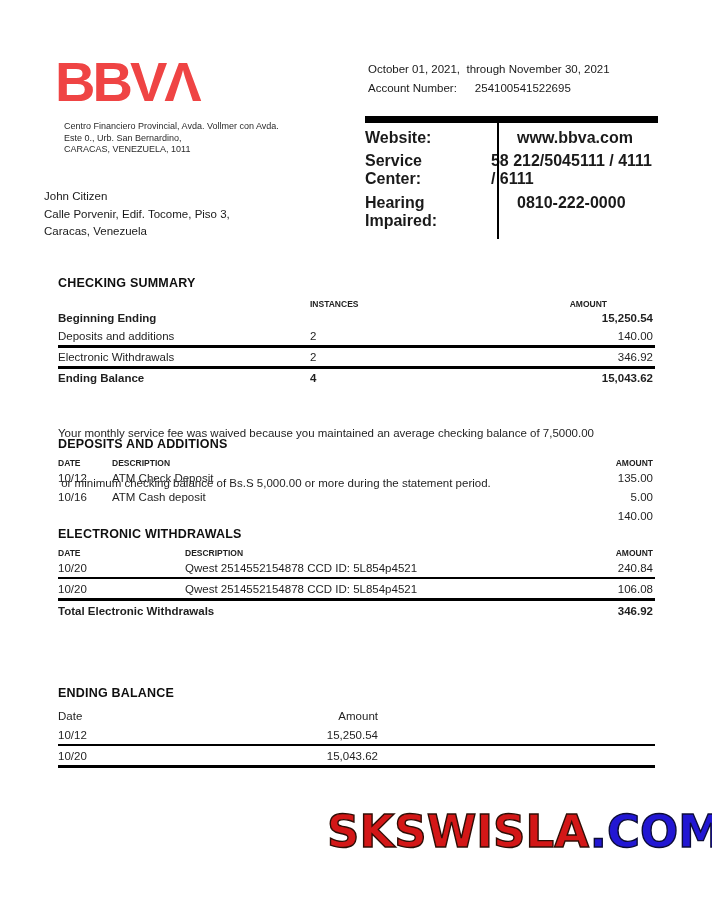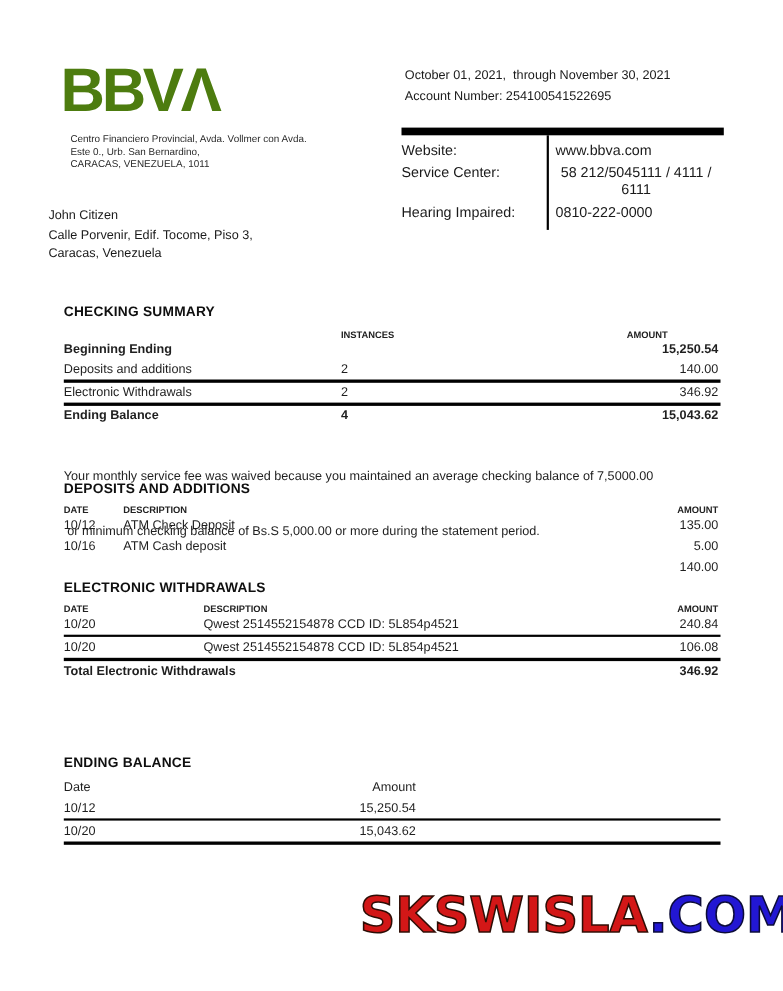--- a/index.html
+++ b/index.html
@@ -3,38 +3,38 @@
 <meta charset="utf-8">
 <style>
   html,body { margin:0; padding:0; background:#ffffff; }
   .page {
     position:relative; width:712px; height:901px; background:#ffffff;
     font-family:"Liberation Sans", sans-serif; color:#1f1f1f; overflow:hidden;
   }
   .abs { position:absolute; }
 
   
-  .logo { left:55px; top:54px; font-size:56px; font-weight:bold; color:#4d7c0f;
+  .logo { left:55px; top:54px; font-size:56px; font-weight:bold; color:#ef4444;
           letter-spacing:-3px; line-height:1; }
   .bank-address { left:64px; top:121px; font-size:9px; line-height:11.5px; color:#2a2a2a; }
   .period { left:368px; top:63px; font-size:11.5px; white-space:pre; color:#1a1a1a; }
   .acct   { left:368px; top:82px; font-size:11.5px; color:#1a1a1a; }
-  .acct .v { margin-left:3px; }
+  .acct .v { margin-left:18px; }
   .customer { left:44px; top:188px; font-size:11.5px; line-height:17.5px; color:#1a1a1a; }
 
   
   .csi { left:365px; top:116px; width:293px; }
   .csi-bar  { height:4px; background:#000; }
   .csi-title { font-size:11.5px; font-weight:bold; letter-spacing:0.2px; padding:2px 3px 2px 3px; color:#000; }
   .csi-bar2 { height:3px; background:#000; }
   .csi-rows { position:relative; padding-bottom:9px; }
   .csi-divider { position:absolute; left:132px; top:0; bottom:0; width:2px; background:#000; }
-  .csi-row { display:flex; font-size:13px; padding-top:5.5px; color:#1a1a1a; }
+  .csi-row { display:flex; font-size:16px; padding-top:5.5px; color:#1a1a1a;font-weight:bold; }
   .csi-label { width:132px; }
-  .csi-value { padding-left:8px;text-align:center; }
+  .csi-value { padding-left:20px; }
 
   
   .section { width:597px; }
   .sec-title { font-size:12.5px; font-weight:bold; letter-spacing:0.2px; color:#0f0f0f; }
   .small-head { font-size:8.5px; font-weight:bold; color:#222; }
   .rule2 { border-bottom:3px solid #000; }
 
   
   .cs { left:58px; top:276px; }
   .cs-head { display:flex; margin-top:9px; }

